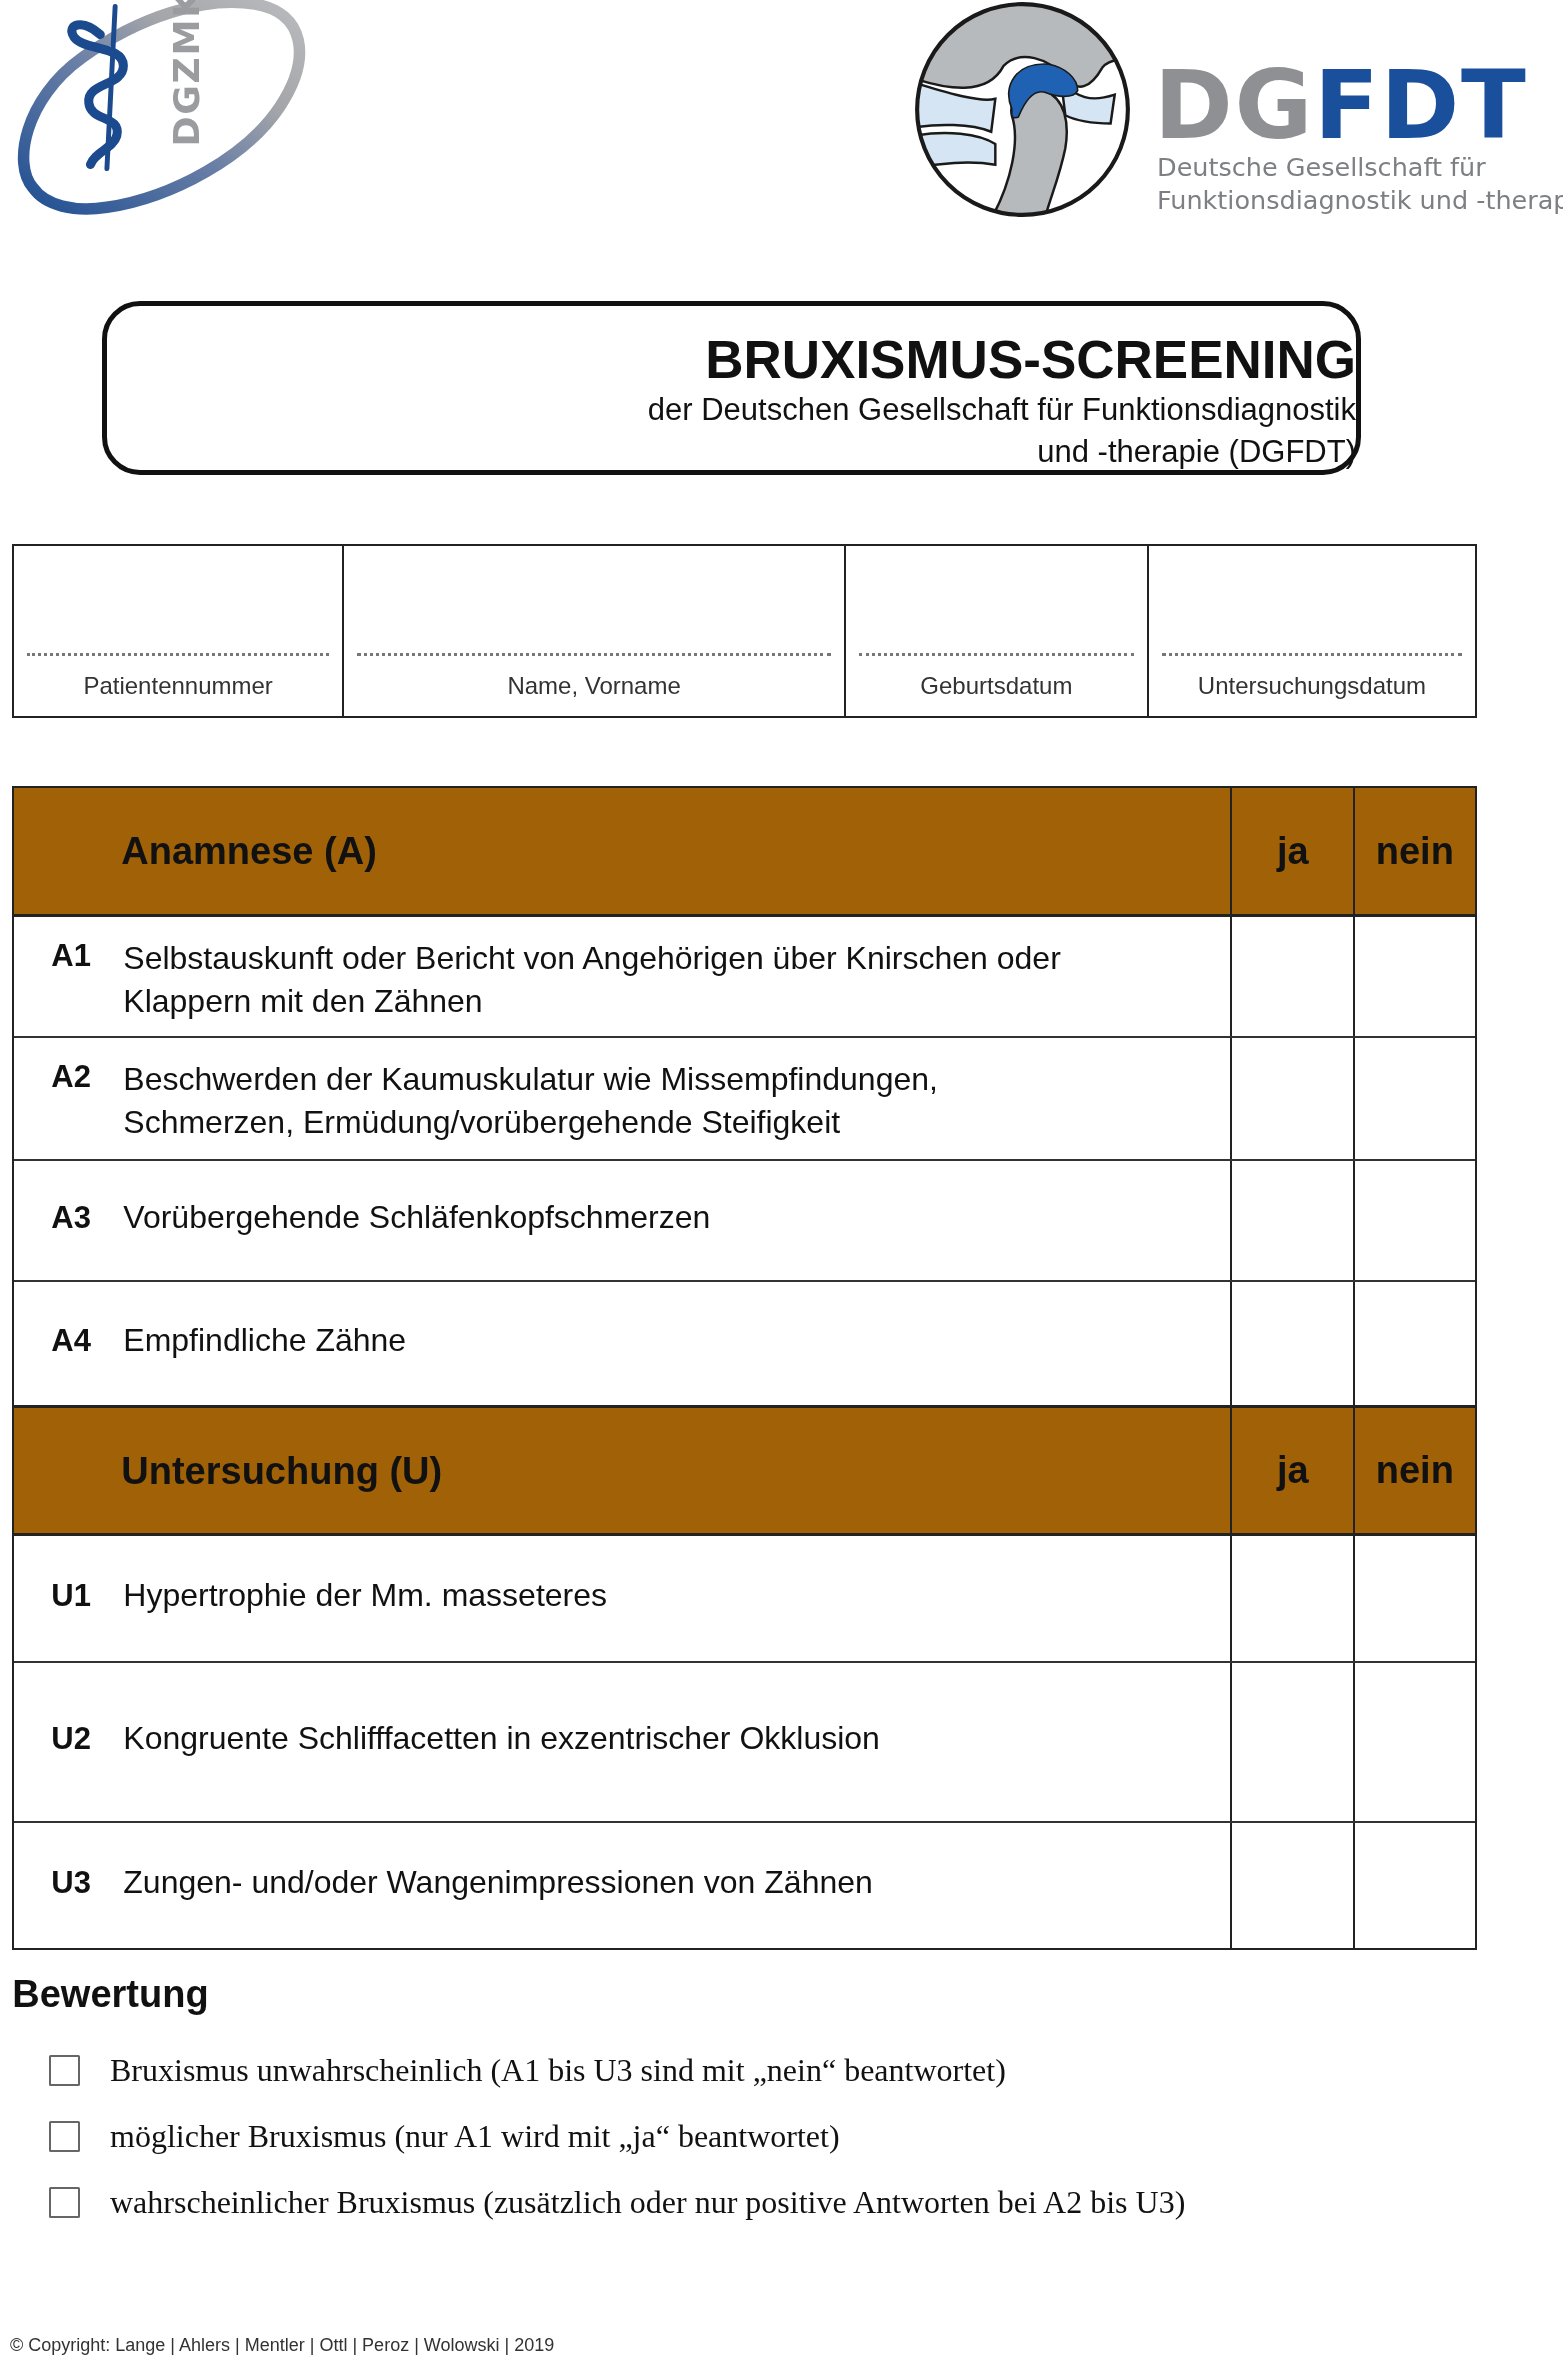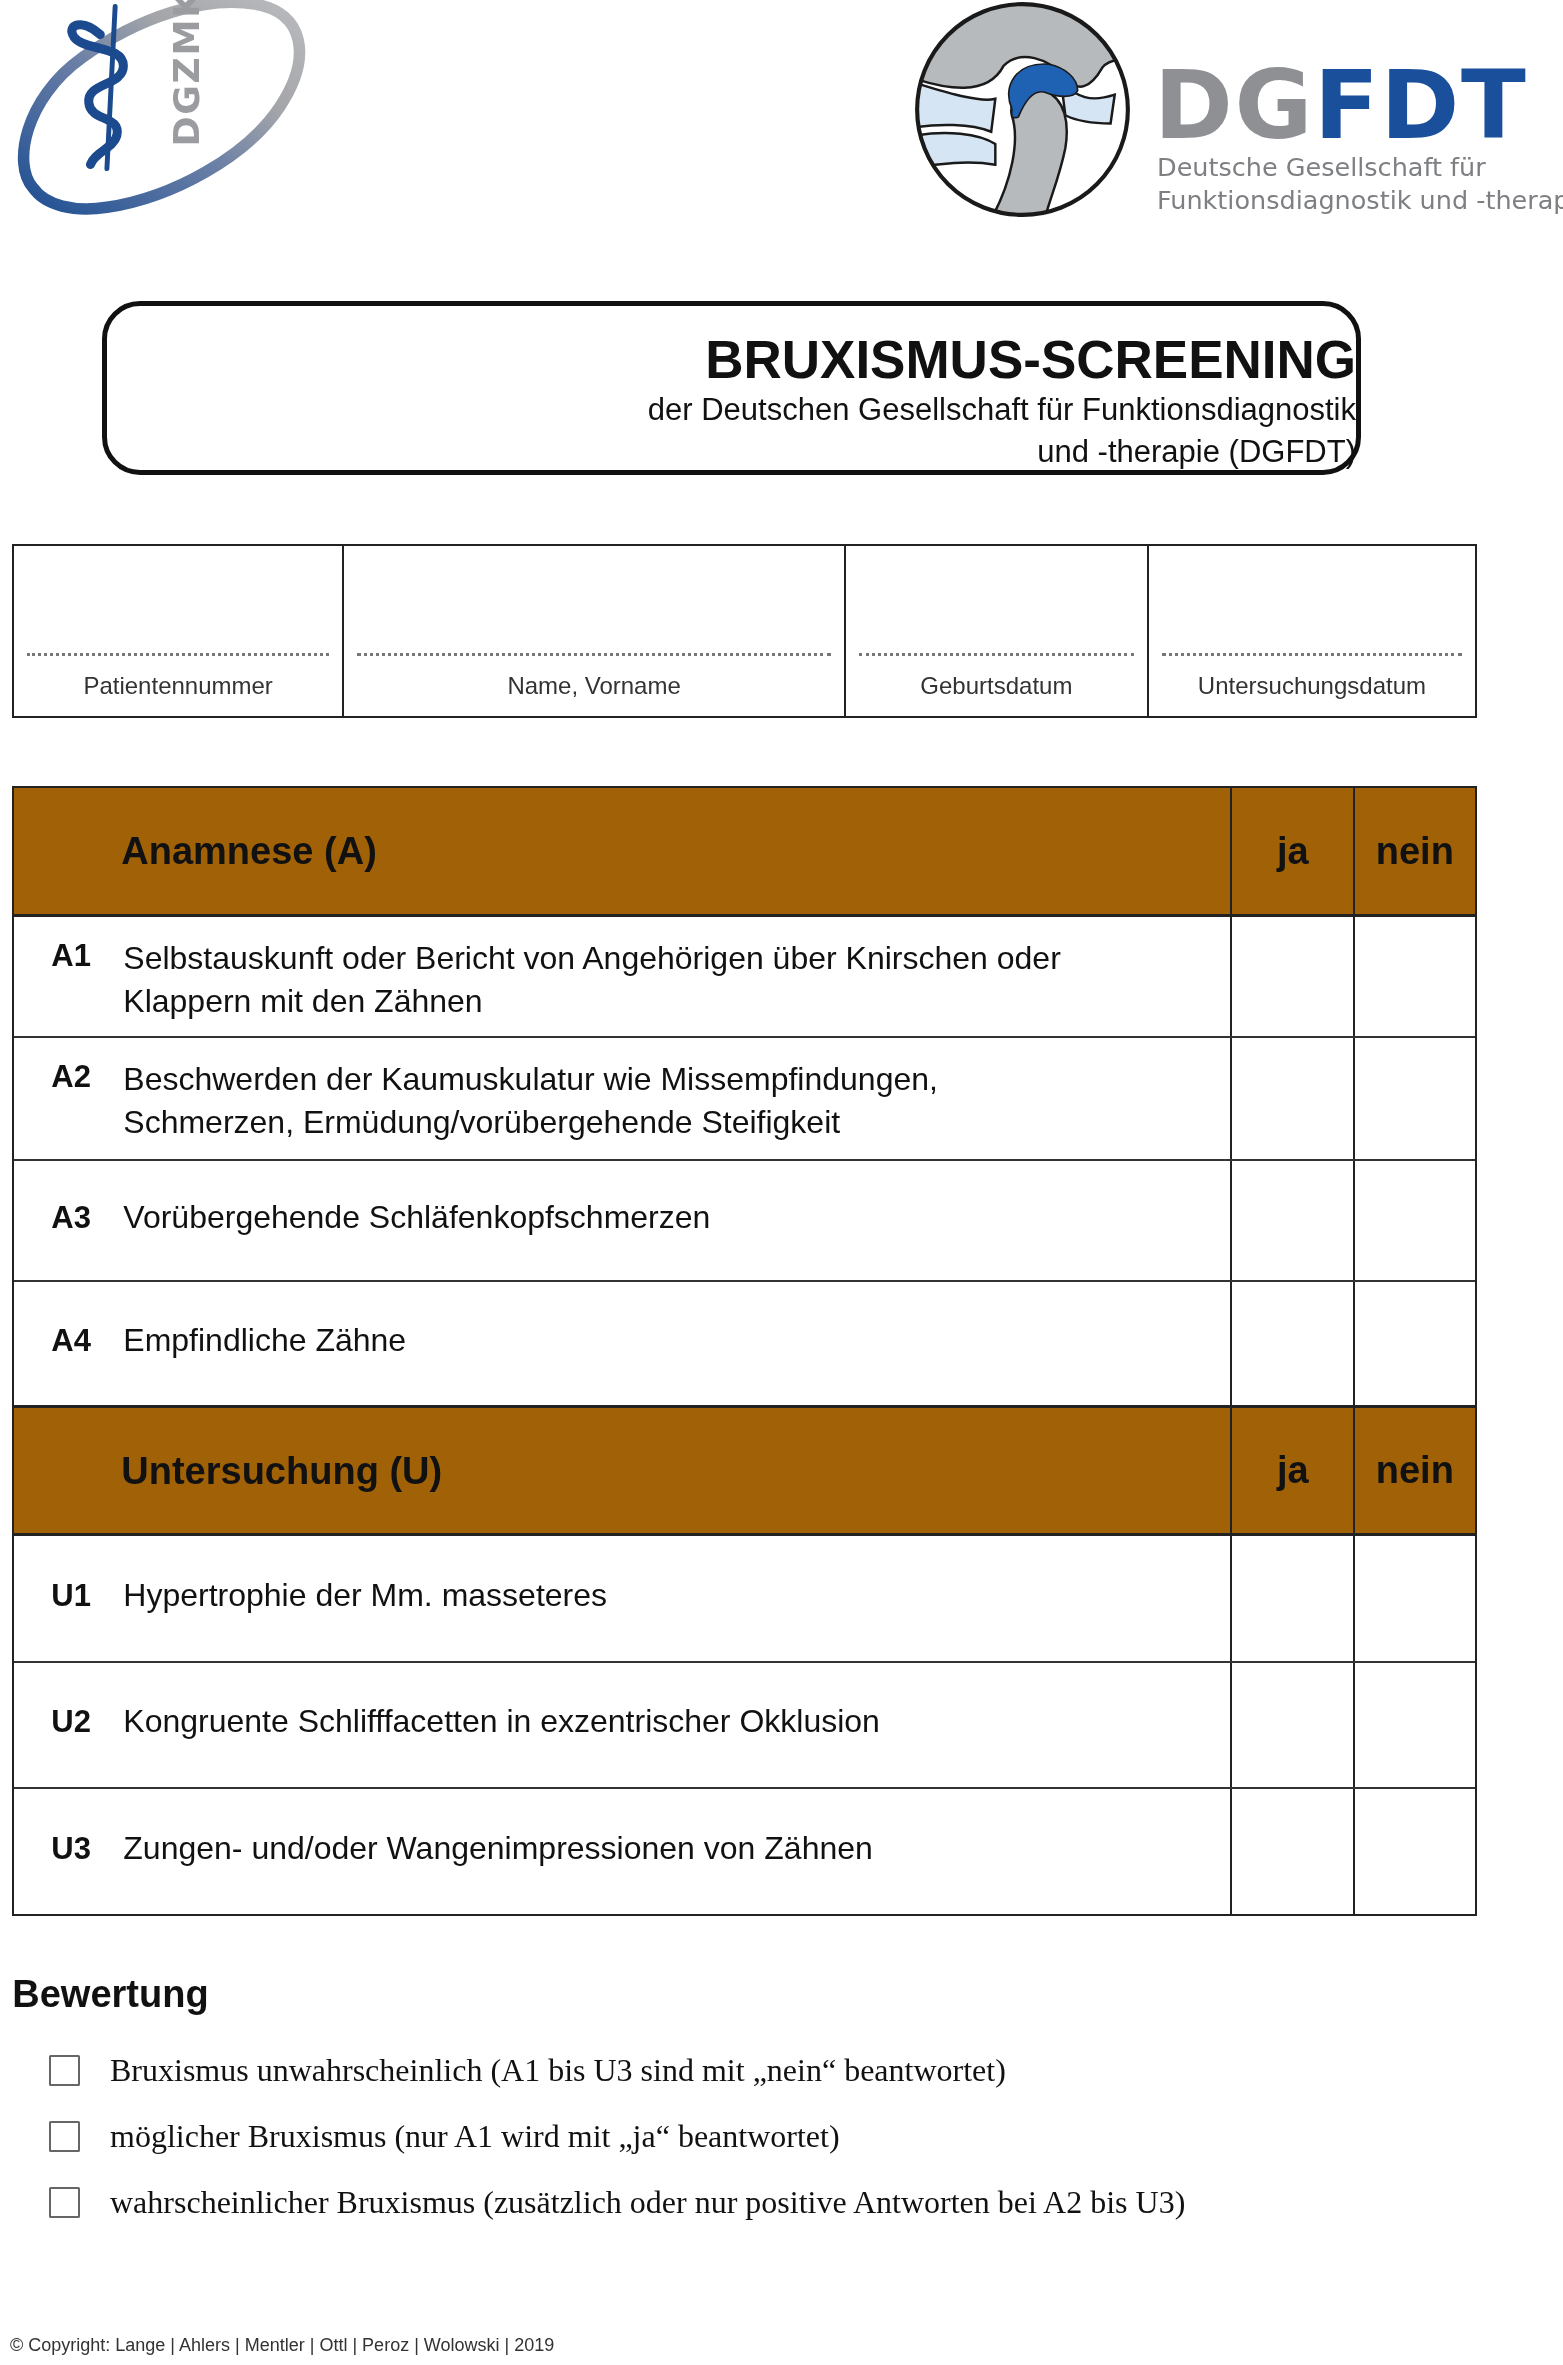--- a/index.html
+++ b/index.html
@@ -230,21 +230,21 @@
       <span class="item-text">Hypertrophie der Mm. masseteres</span>
     </div>
     <label class="c-ja answer-cell">
         <input type="radio" name="u1" style="">
       </label>
     <label class="c-nein answer-cell">
         <input type="radio" name="u1" style="">
       </label>
   </div>
 
-  <div class="trow item-single" style="height:126px">
+  <div class="trow item-single" style="height:160px">
     <div class="c-text">
       <span class="item-code">U2</span>
       <span class="item-text">Kongruente Schlifffacetten in exzentrischer Okklusion</span>
     </div>
     <label class="c-ja answer-cell">
         <input type="radio" name="u2" style="">
       </label>
     <label class="c-nein answer-cell">
         <input type="radio" name="u2" style="">
       </label>

